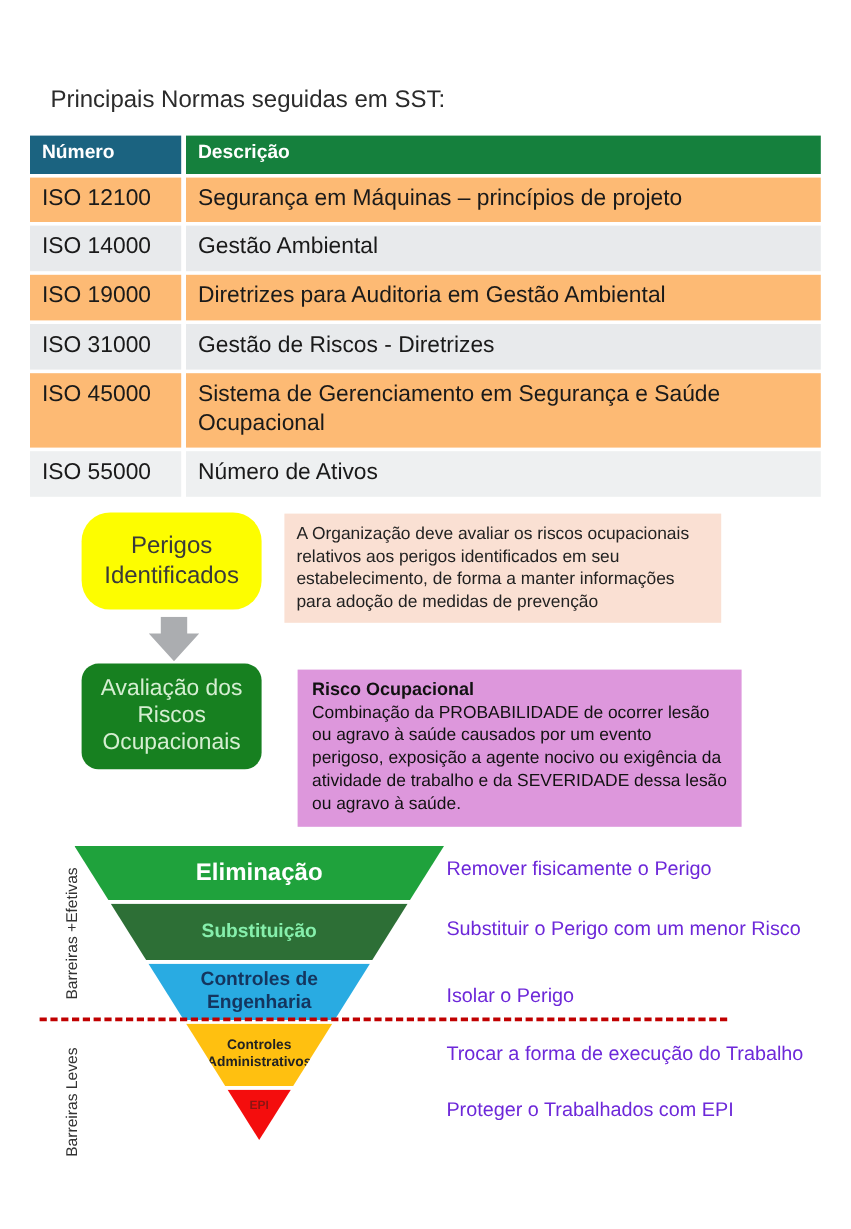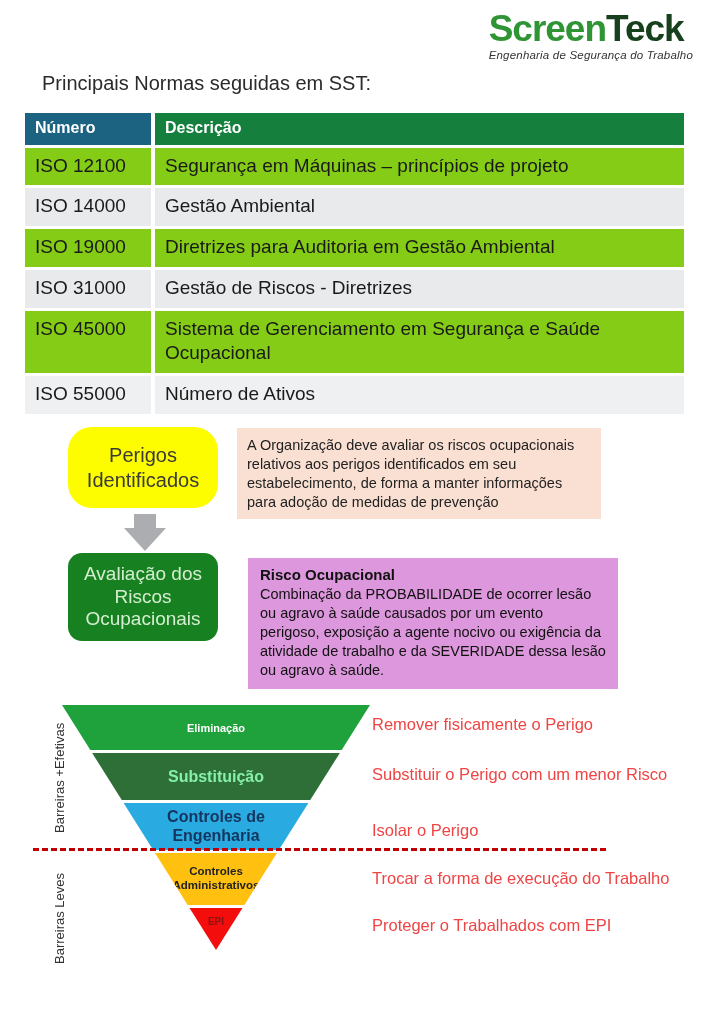--- a/index.html
+++ b/index.html
@@ -23,63 +23,59 @@
   
   .page-title { position: absolute; left: 42px; top: 72px; font-size: 20px; font-weight: 500; color: #2b2b2b; }
 
   
   .norms-table { position: absolute; left: 25px; top: 113px; width: 659px; }
   .trow { display: flex; gap: 4px; margin-bottom: 3px; }
   .cell { padding: 6px 10px 7px 10px; font-size: 19px; color: #1a1a1a; line-height: 1.3; }
   .cell-num { width: 126px; flex: 0 0 auto; }
   .cell-desc { flex: 1 1 auto; }
   .thead .cell { font-size: 16px; font-weight: bold; color: #ffffff; padding-top: 5px; padding-bottom: 6px; }
-  .trow.r-dark .cell { background: #84cc16; }
+  .trow.r-dark .cell { background: #fdba74; }
   .trow.r-light .cell { background: #e8eaec; }
   .trow.r-lighter .cell { background: #eef0f1; }
 
   
   .flow-box { position: absolute; display: flex; align-items: center; justify-content: center; text-align: center; }
   .hazards-box { left: 68px; top: 427px; width: 150px; height: 81px; border-radius: 24px; font-size: 20px; color: #3a3a3a; line-height: 1.25; }
   .assessment-box { left: 68px; top: 553px; width: 150px; height: 88px; border-radius: 14px; font-size: 19px; color: #d5eed1; line-height: 1.2; }
   .hazards-note { position: absolute; left: 237px; top: 428px; width: 364px; padding: 8px 10px; font-size: 14.5px; font-weight: 500; color: #222222; line-height: 1.3; }
   .risk-note { position: absolute; left: 248px; top: 558px; width: 370px; padding: 7px 12px 9px 12px; font-size: 14.5px; color: #111111; line-height: 1.32; }
   .risk-note-title { font-weight: bold; font-size: 15px; }
   .down-arrow { position: absolute; left: 122px; top: 514px; }
 
   
   .pyramid { position: absolute; left: 62px; top: 705px; width: 308px; height: 245px; }
   .lvl { position: absolute; left: 0; width: 308px; display: flex; align-items: center; justify-content: center; text-align: center; }
-  .lvl1 { top: 0; height: 45px; clip-path: polygon(0% 0%, 100% 0%, 90.8% 100%, 9.2% 100%); font-size: 11px; font-weight: bold; color: #ffffff; }
+  .lvl1 { top: 0; height: 45px; clip-path: polygon(0% 0%, 100% 0%, 90.8% 100%, 9.2% 100%); font-size: 20px; font-weight: bold; color: #ffffff; }
   .lvl2 { top: 48px; height: 47px; clip-path: polygon(9.8% 0%, 90.2% 0%, 80.6% 100%, 19.4% 100%); font-size: 16px; font-weight: bold; color: #86efac; align-items: center; }
   .lvl3 { top: 98px; height: 47px; clip-path: polygon(20% 0%, 80% 0%, 70.4% 100%, 29.6% 100%); font-size: 16px; font-weight: bold; color: #14355e; line-height: 1.15; }
   .lvl3 .lvl-label { width: 140px; }
   .lvl4 { top: 148px; height: 52px; clip-path: polygon(30.2% 0%, 69.8% 0%, 59.2% 100%, 40.8% 100%); font-size: 11.5px; font-weight: bold; color: #222222; line-height: 1.2; }
   .lvl4 .lvl-label { width: 100px; }
   .lvl5 { top: 203px; height: 42px; clip-path: polygon(41.4% 0%, 58.6% 0%, 50% 100%); font-size: 10px; font-weight: bold; color: #8b1512; align-items: flex-start; padding-top: 8px; }
   .dashed-line { position: absolute; left: 33px; top: 848px; width: 573px; border-top: 3px dashed #c00000; }
-  .pyr-desc { position: absolute; left: 372px; font-size: 16.5px; color: #ef4444; white-space: nowrap; }
+  .pyr-desc { position: absolute; left: 372px; font-size: 16.5px; color: #6d28d9; white-space: nowrap; }
   .pyr-desc.d0 { top: 715px; }
   .pyr-desc.d1 { top: 765px; }
   .pyr-desc.d2 { top: 821px; }
   .pyr-desc.d3 { top: 869px; }
   .pyr-desc.d4 { top: 916px; }
   .side-label { position: absolute; left: 52px; width: 18px; writing-mode: vertical-rl; transform: rotate(180deg); font-size: 13px; color: #333333; text-align: center; white-space: nowrap; }
   .side-label.top { top: 712px; height: 132px; }
   .side-label.bottom { top: 866px; height: 104px; }
 </style>
 </head>
 <body>
 
 <div class="page">
 
-  <div class="logo">
-    <div class="logo-main"><span class="logo-part1">Screen</span><span class="logo-part2">Teck</span></div>
-    <div class="logo-tagline">Engenharia de Segurança do Trabalho</div>
-  </div>
 
   <div class="page-title">Principais Normas seguidas em SST:</div>
 
   <div class="norms-table">
     <div class="trow thead">
       <div class="cell cell-num" style="background-color: rgb(27, 99, 128);">Número</div>
       <div class="cell cell-desc" style="background-color: #15803d;">Descrição</div>
     </div>
     <div class="trow r-dark">
       <div class="cell cell-num">ISO 12100</div>

